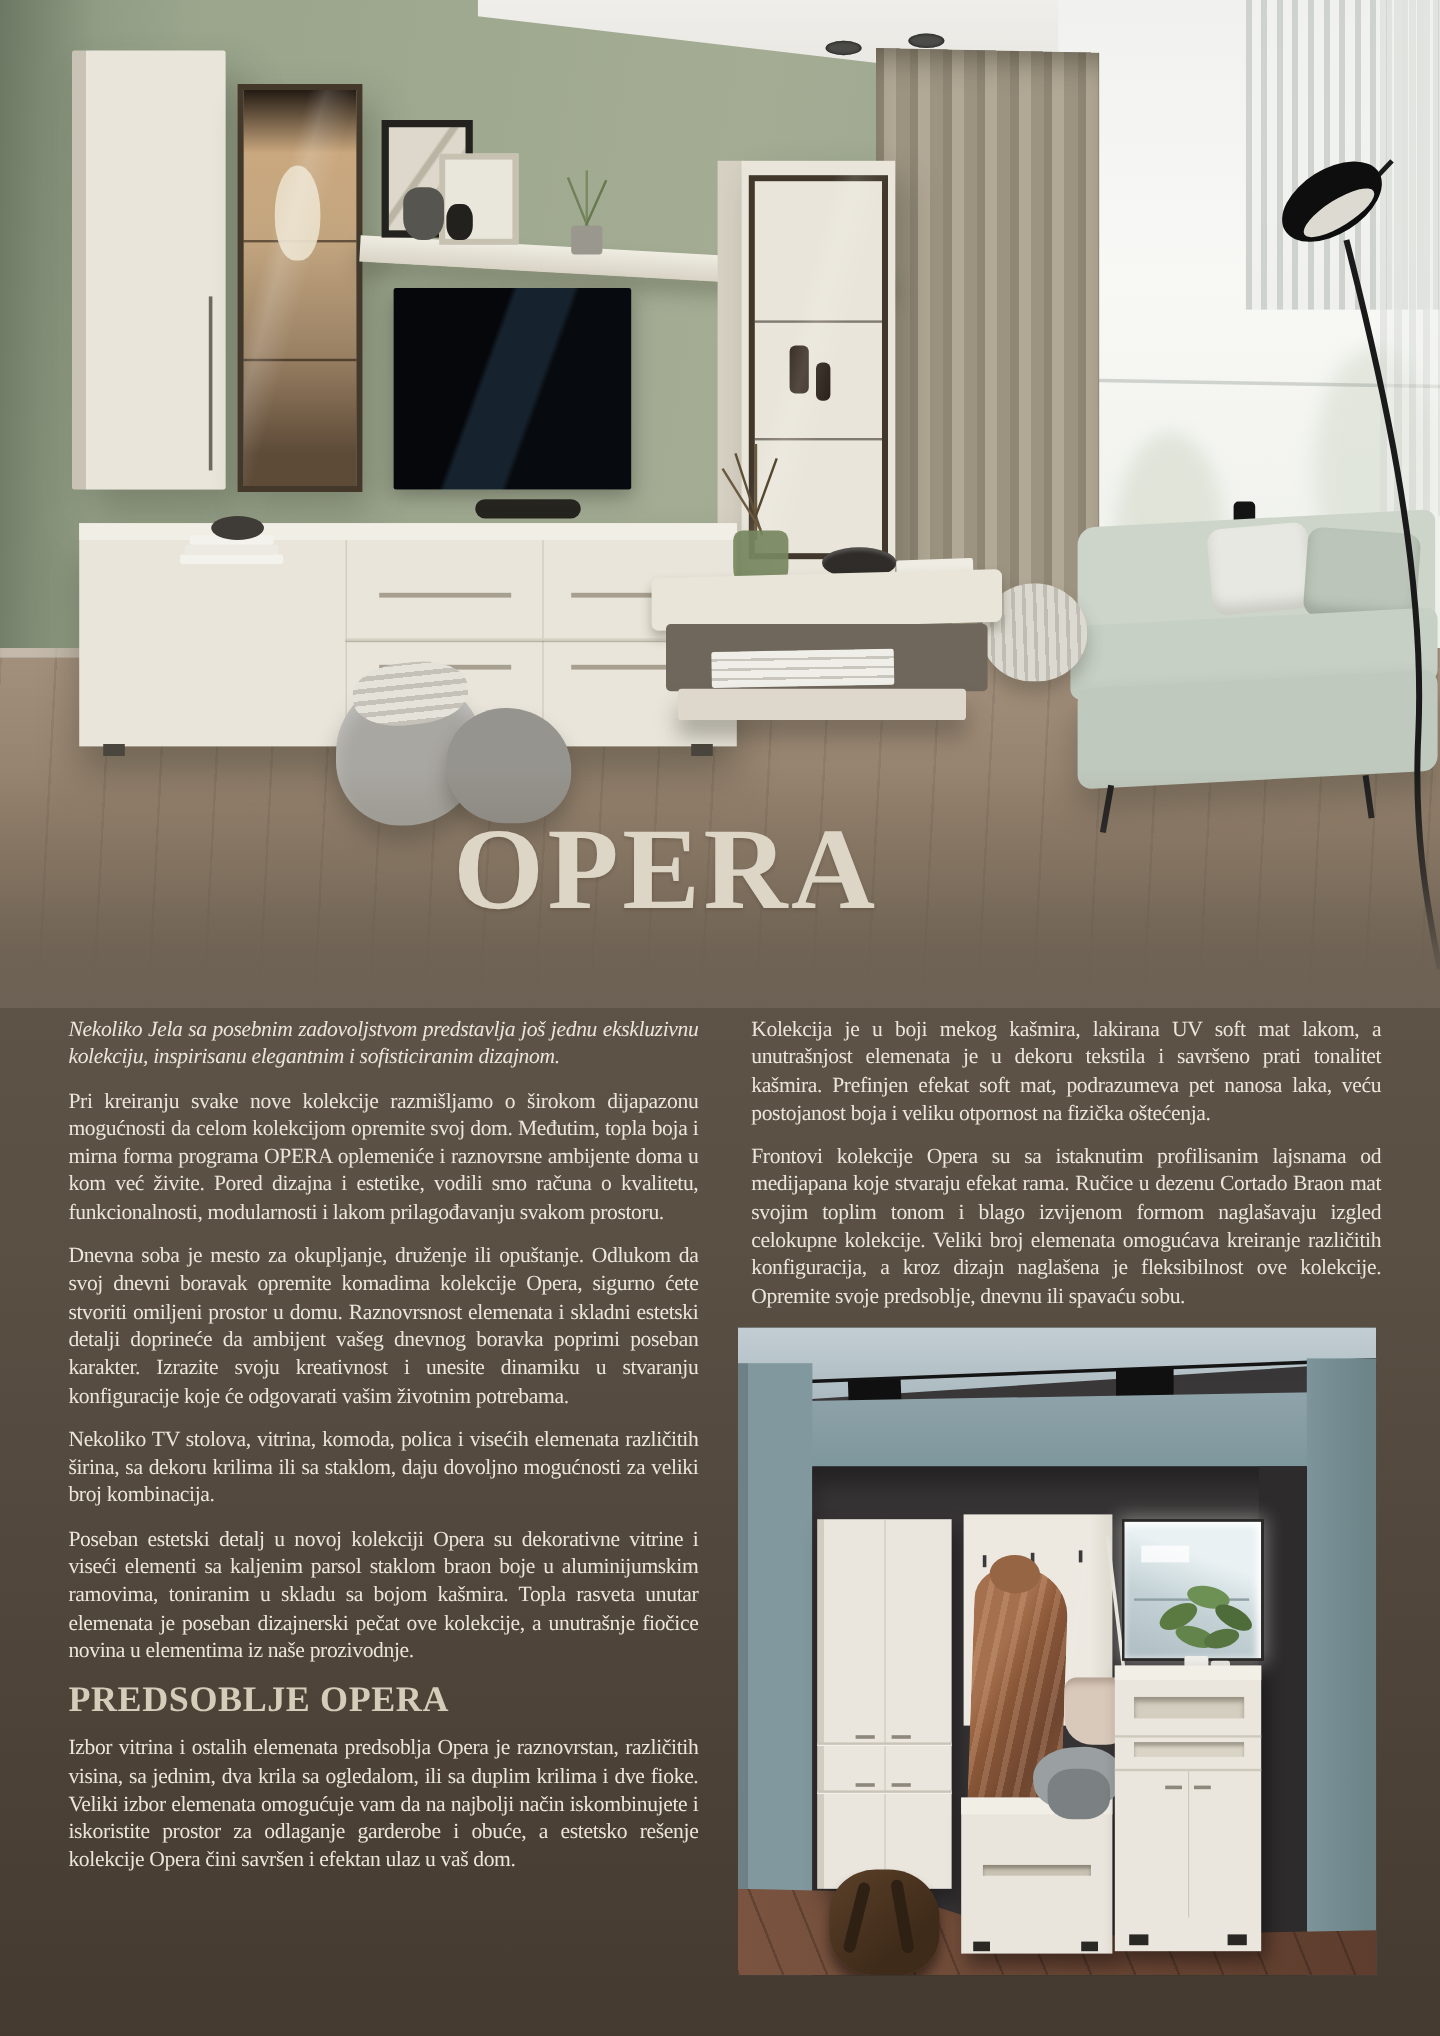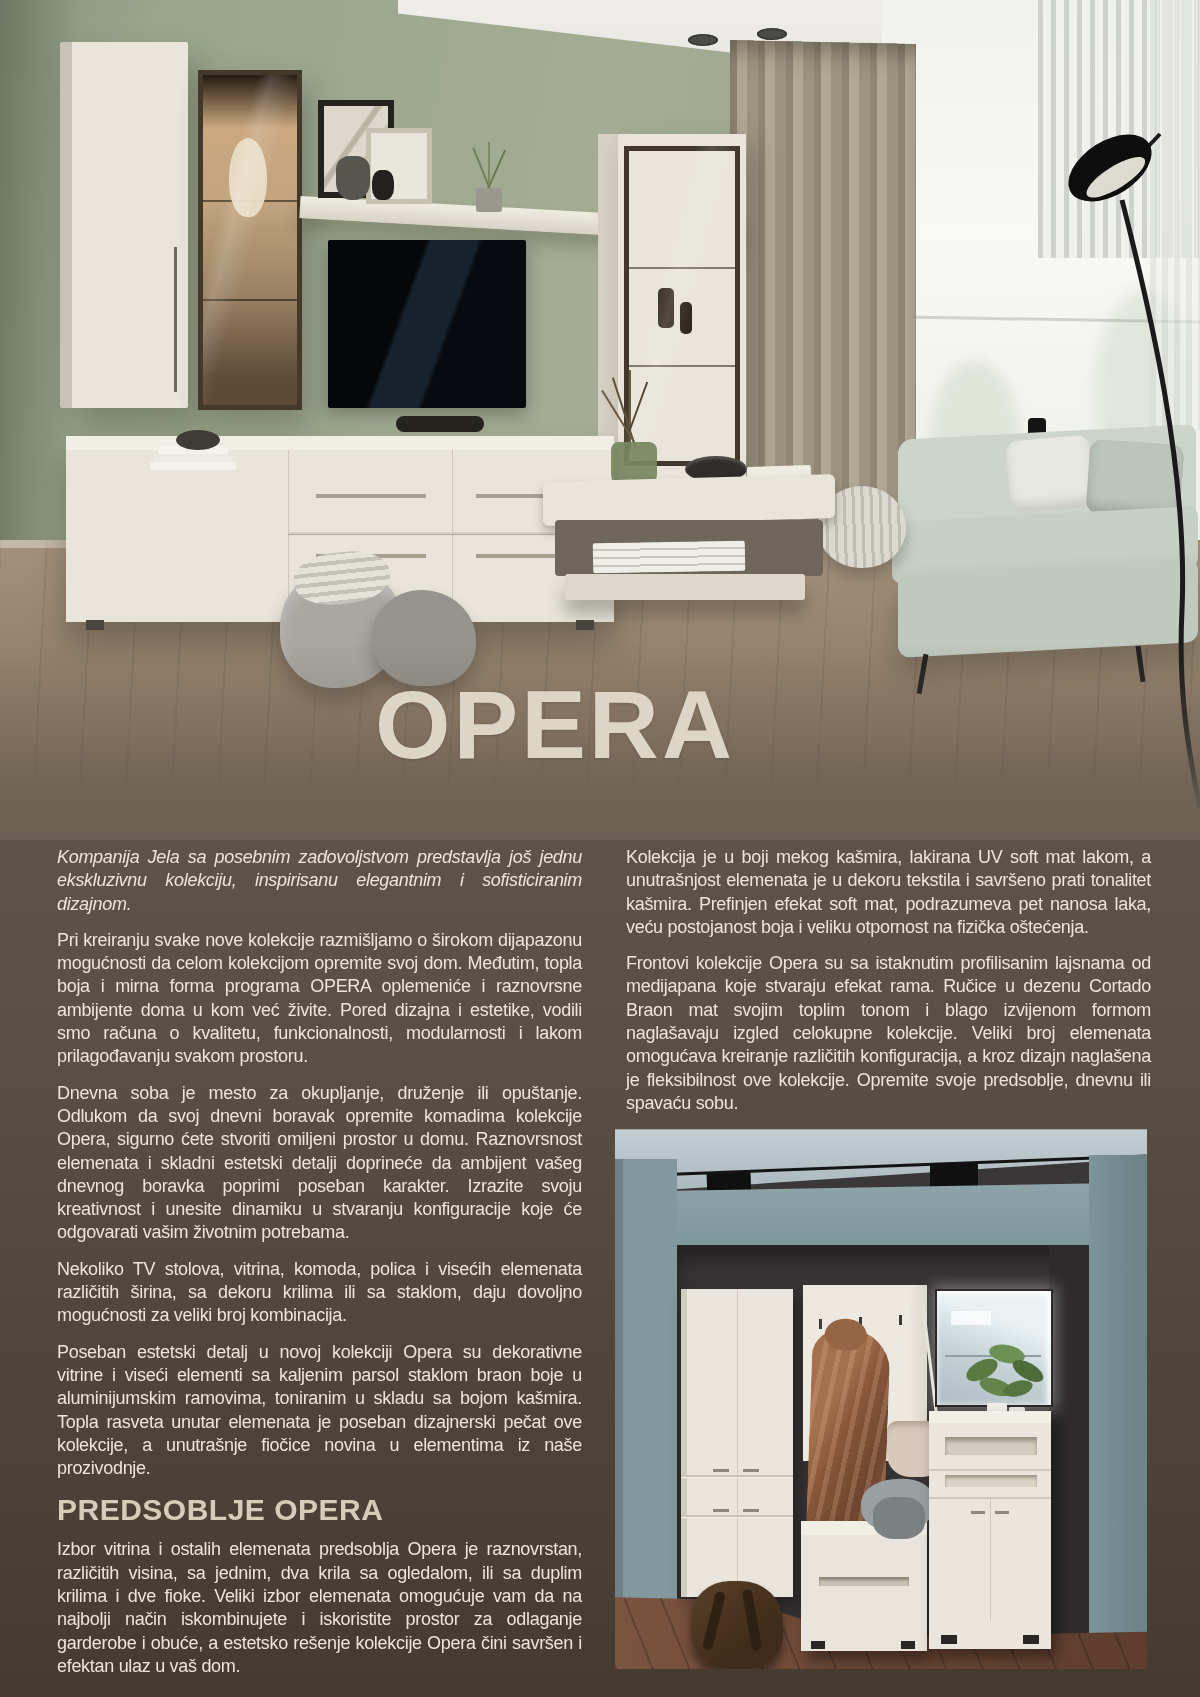--- a/index.html
+++ b/index.html
@@ -2,21 +2,21 @@
 <html style="--background-top: #6c6154; --background-bottom: #453a2f; --body-text: #ece5da; --heading: #d6ccba; --hero-title: #ddd5c6; --hero-subtitle: #fdfdfa;"><head>
 <meta charset="utf-8">
 <style>
   :root{
     --background-top:#6c6154; --background-bottom:#453a2f;
     --body-text:#ece5da; --heading:#d6ccba; --hero-title:#ddd5c6; --hero-subtitle:#fdfdfa;
   }
   *{margin:0;padding:0;box-sizing:border-box;}
   html,body{width:1200px;}
   body{font-family:"Liberation Sans","DejaVu Sans",sans-serif;background:#3c342b;}
-  .page{position:relative;width:1200px;height:1697px;overflow:hidden;background:linear-gradient(180deg,var(--background-top) 0%,#5a4f43 62%,var(--background-bottom) 100%);}
+  .page{position:relative;width:1200px;height:1697px;overflow:hidden;background:linear-gradient(180deg,var(--background-top) 0%,#5a4f43 62%,var(--background-bottom) 100%);font-family:Liberation Serif, serif;}
   
   .hero{position:absolute;left:0;top:0;width:1200px;height:840px;overflow:hidden;}
   .abs{position:absolute;}
   .hero-fade{position:absolute;left:0;bottom:0;width:100%;height:200px;
     background:linear-gradient(180deg,rgba(108,97,84,0) 0%,rgba(108,97,84,.35) 45%,rgba(108,97,84,.85) 78%,var(--background-top) 100%);z-index:40;}
   .hero-caption{position:absolute;left:0;top:676px;width:1110px;text-align:center;z-index:50;}
   .hero-caption h1{font-size:97px;line-height:1;font-weight:800;letter-spacing:3px;color:var(--hero-title);text-shadow:0 1px 3px rgba(60,50,40,.25);}
   .hero-caption p{margin-top:10px;font-size:31px;font-weight:400;color:var(--hero-subtitle);text-shadow:0 1px 4px rgba(60,55,45,.35);}
   
   .content{position:absolute;left:0;top:840px;width:1200px;height:857px;display:flex;gap:44px;padding:6px 49px 0 57px;}
@@ -155,21 +155,21 @@
     <div class="abs" style="left:372px;top:590px;width:104px;height:96px;border-radius:50% 55% 45% 50%;background:#96948e;box-shadow:0 12px 16px rgba(55,52,42,.35);"></div>
 
     <div class="hero-fade"></div>
     <div class="hero-caption">
       <h1>OPERA</h1>
     </div>
   </section>
 
   <section class="content">
     <div class="col">
-      <p class="lead">Kompanija Jela sa posebnim zadovoljstvom predstavlja još jednu ekskluzivnu kolekciju, inspirisanu elegantnim i sofisticiranim dizajnom.</p>
+      <p class="lead">Nekoliko Jela sa posebnim zadovoljstvom predstavlja još jednu ekskluzivnu kolekciju, inspirisanu elegantnim i sofisticiranim dizajnom.</p>
       <p>Pri kreiranju svake nove kolekcije razmišljamo o širokom dijapazonu mogućnosti da celom kolekcijom opremite svoj dom. Međutim, topla boja i mirna forma programa OPERA oplemeniće i raznovrsne ambijente doma u kom već živite. Pored dizajna i estetike, vodili smo računa o kvalitetu, funkcionalnosti, modularnosti i lakom prilagođavanju svakom prostoru.</p>
       <p>Dnevna soba je mesto za okupljanje, druženje ili opuštanje. Odlukom da svoj dnevni boravak opremite komadima kolekcije Opera, sigurno ćete stvoriti omiljeni prostor u domu. Raznovrsnost elemenata i skladni estetski detalji doprineće da ambijent vašeg dnevnog boravka poprimi poseban karakter. Izrazite svoju kreativnost i unesite dinamiku u stvaranju konfiguracije koje će odgovarati vašim životnim potrebama.</p>
       <p>Nekoliko TV stolova, vitrina, komoda, polica i visećih elemenata različitih širina, sa dekoru krilima ili sa staklom, daju dovoljno mogućnosti za veliki broj kombinacija.</p>
       <p>Poseban estetski detalj u novoj kolekciji Opera su dekorativne vitrine i viseći elementi sa kaljenim parsol staklom braon boje u aluminijumskim ramovima, toniranim u skladu sa bojom kašmira. Topla rasveta unutar elemenata je poseban dizajnerski pečat ove kolekcije, a unutrašnje fiočice novina u elementima iz naše prozivodnje.</p>
       <h2 style="margin-top:6px;">PREDSOBLJE OPERA</h2>
       <p>Izbor vitrina i ostalih elemenata predsoblja Opera je raznovrstan, različitih visina, sa jednim, dva krila sa ogledalom, ili sa duplim krilima i dve fioke. Veliki izbor elemenata omogućuje vam da na najbolji način iskombinujete i iskoristite prostor za odlaganje garderobe i obuće, a estetsko rešenje kolekcije Opera čini savršen i efektan ulaz u vaš dom.</p>
     </div>
 
     <div class="col">
       <p>Kolekcija je u boji mekog kašmira, lakirana UV soft mat lakom, a unutrašnjost elemenata je u dekoru tekstila i savršeno prati tonalitet kašmira. Prefinjen efekat soft mat, podrazumeva pet nanosa laka, veću postojanost boja i veliku otpornost na fizička oštećenja.</p>

